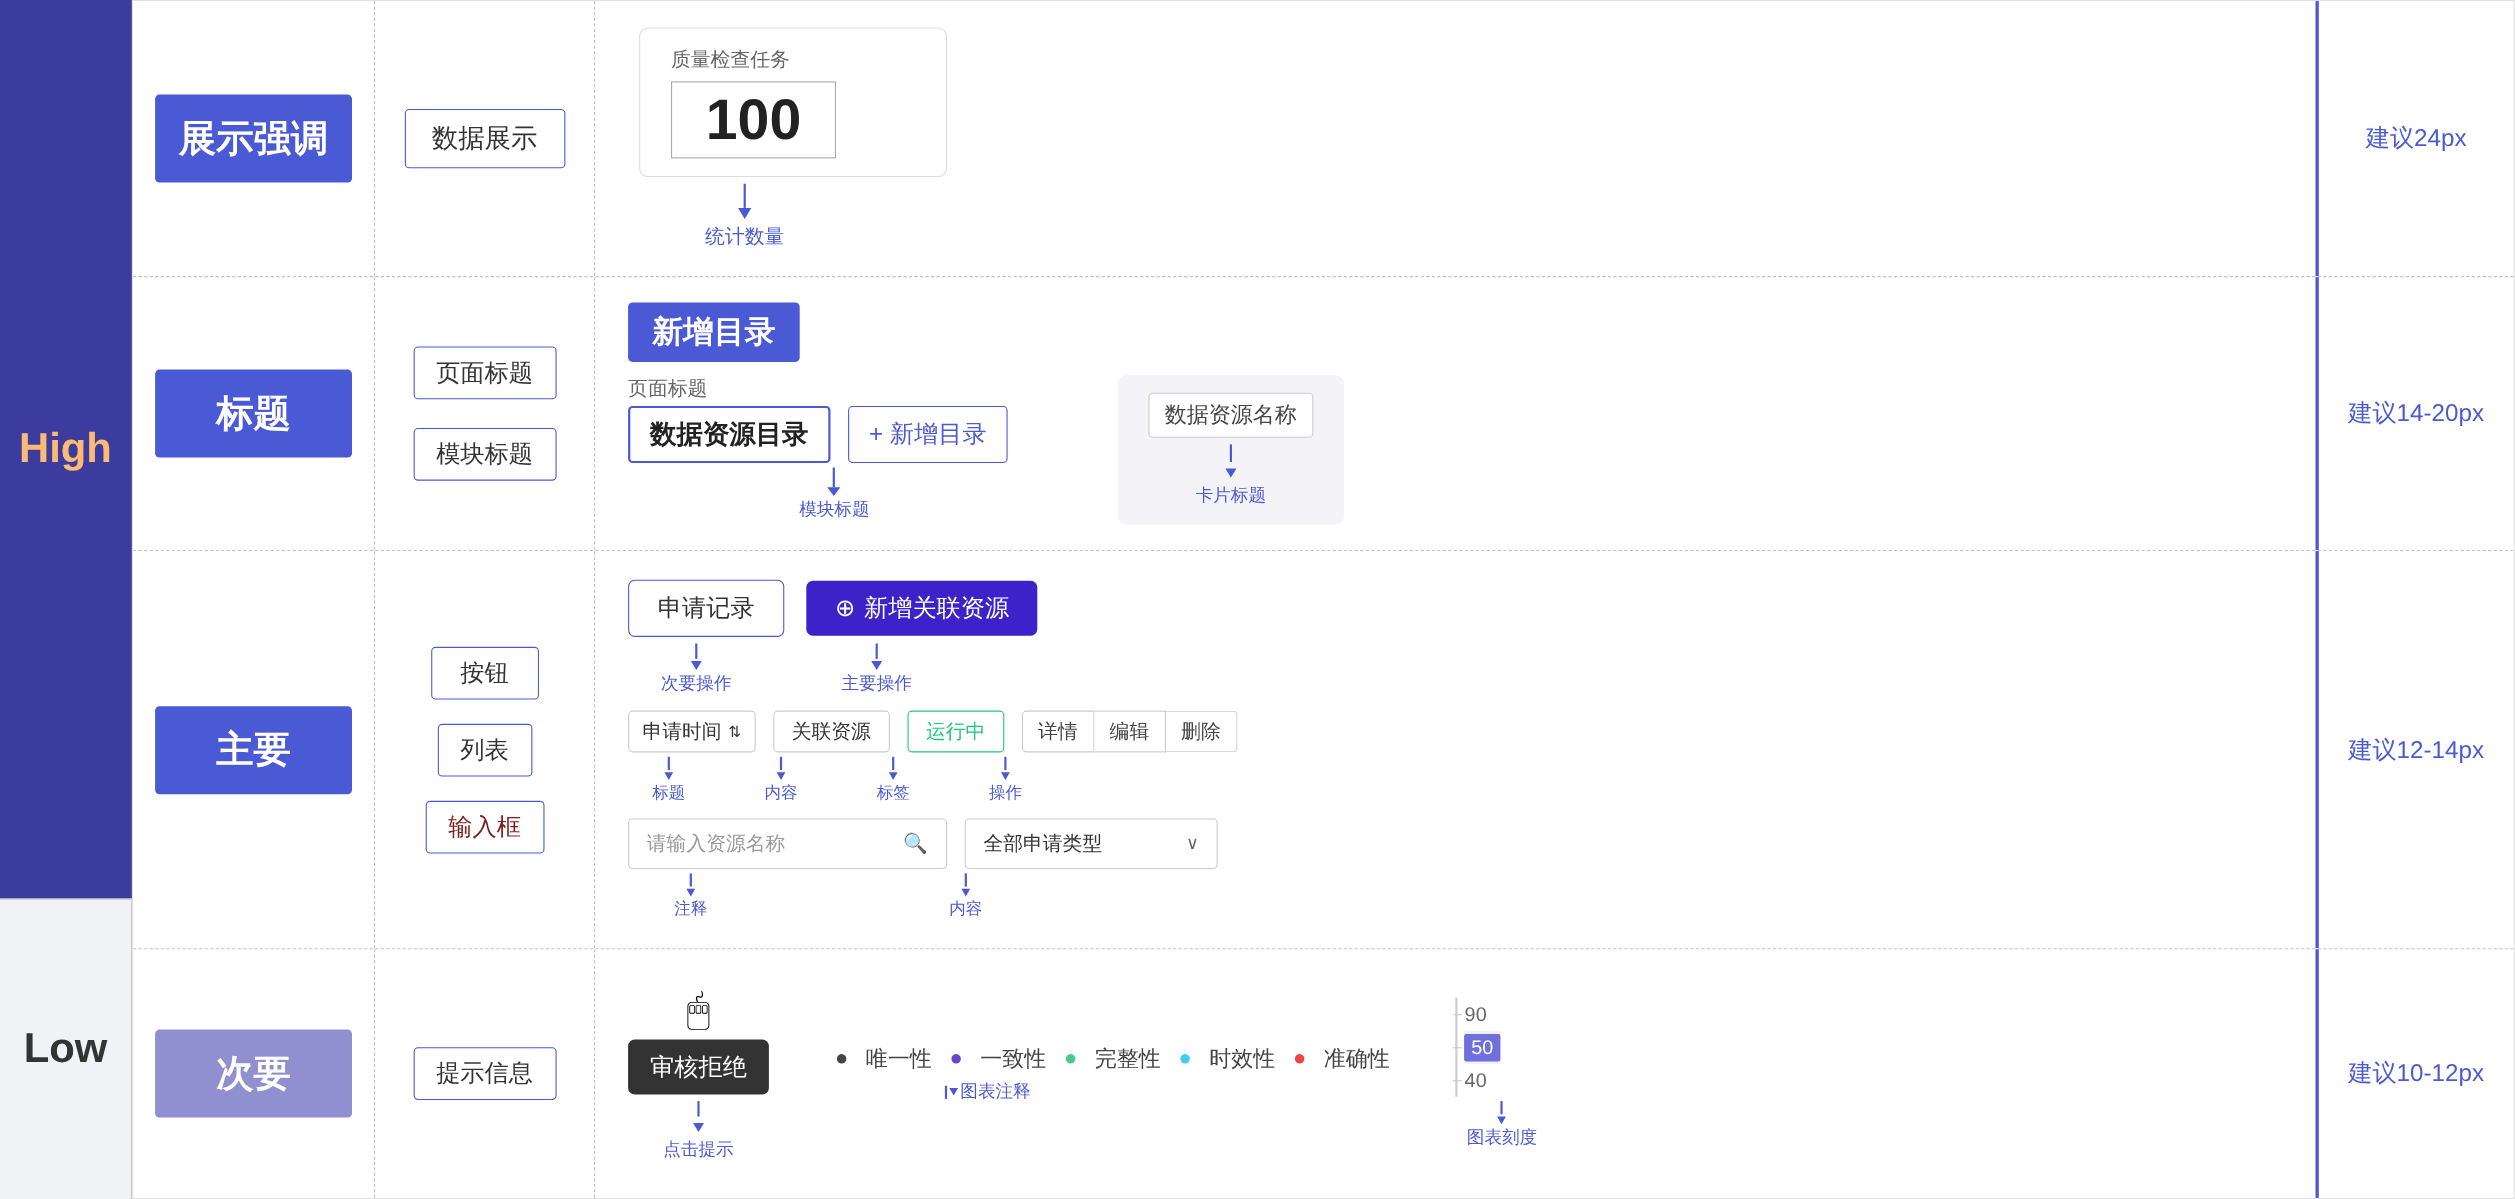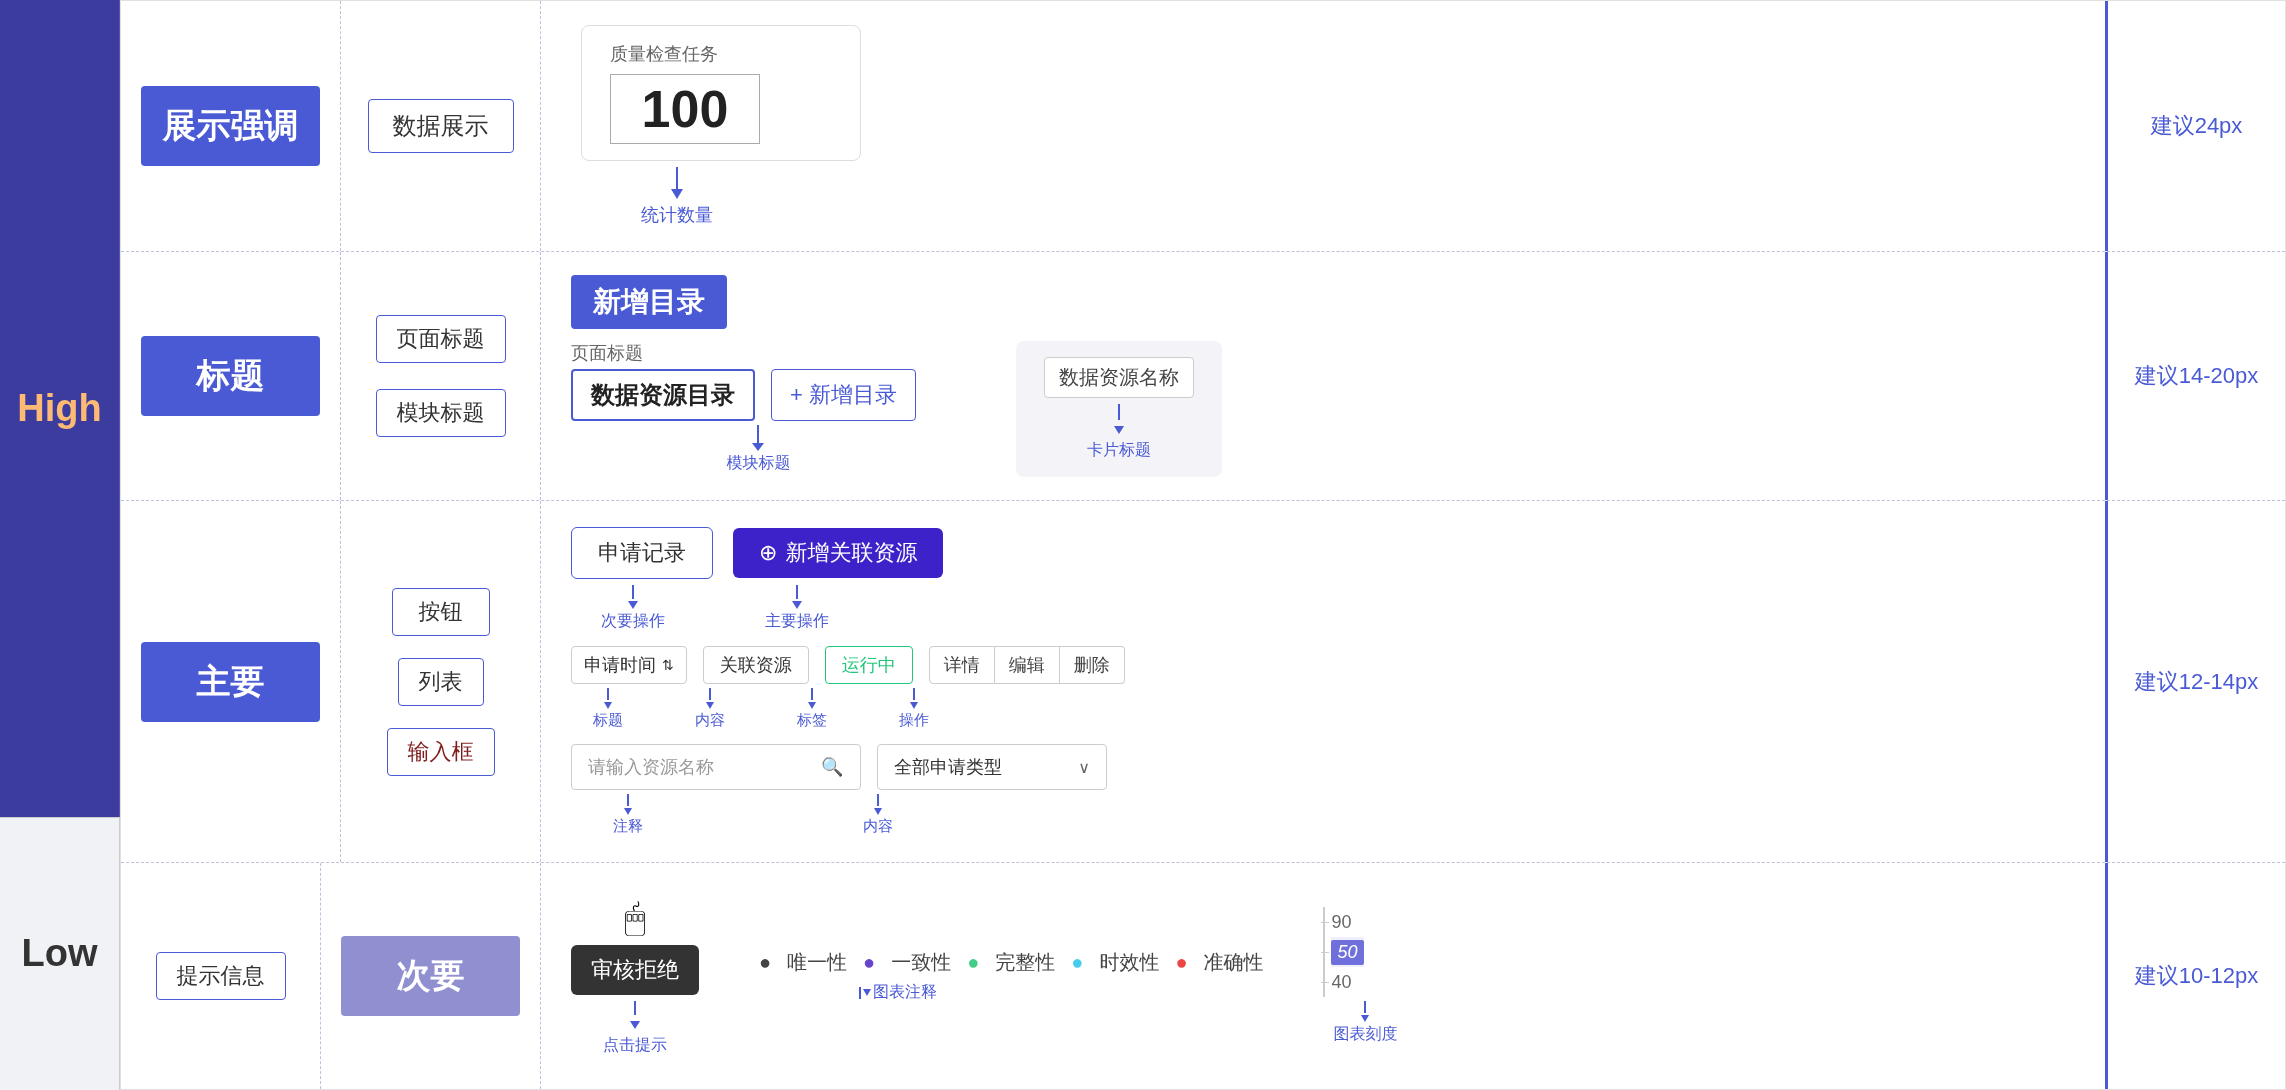--- a/index.html
+++ b/index.html
@@ -202,25 +202,25 @@
           </div>
         </div>
       </div>
 
       <div style="width:180px; display:flex; align-items:center; justify-content:center; flex-shrink:0; border-left:3px solid #4a5ad4;">
         <div style="color:#4a5ad4; font-size:22px;">建议12-14px</div>
       </div>
     </div>
 
     <div style="display:flex; align-items:stretch; flex:2;">
+      <div style="width:220px; display:flex; align-items:center; justify-content:center; padding:20px; flex-shrink:0; border-right:1px dashed #c0c0dd;">
+        <div style="background:#9090d0; color:white; font-size:34px; font-weight:bold; width:180px; height:80px; display:flex; align-items:center; justify-content:center; border-radius:4px;">次要</div>
+      </div>
       <div style="width:200px; display:flex; flex-direction:column; justify-content:center; align-items:center; padding:16px; flex-shrink:0; border-right:1px dashed #c0c0dd;">
         <div style="border:1.5px solid #4a5ad4; color:#333; font-size:22px; padding:8px 20px; border-radius:4px;">提示信息</div>
-      </div>
-      <div style="width:220px; display:flex; align-items:center; justify-content:center; padding:20px; flex-shrink:0; border-right:1px dashed #c0c0dd;">
-        <div style="background:#9090d0; color:white; font-size:34px; font-weight:bold; width:180px; height:80px; display:flex; align-items:center; justify-content:center; border-radius:4px;">次要</div>
       </div>
 
       <div style="flex:1; padding:16px 30px; display:flex; align-items:center; gap:60px;">
 
         <div style="display:flex; flex-direction:column; align-items:center; gap:6px;">
           <span style="font-size:36px;">🖱</span>
           <div style="background:#333; color:white; font-size:22px; padding:10px 20px; border-radius:6px; position:relative; display:inline-block;">审核拒绝</div>
           <div style="width:2px; height:14px; background:#4a5ad4;"></div>
           <div style="width:0; height:0; border-left:5px solid transparent; border-right:5px solid transparent; border-top:8px solid #4a5ad4;"></div>
           <div style="font-size:16px; color:#4a5ad4;">点击提示</div>
@@ -248,21 +248,21 @@
 
         <div style="display:flex; flex-direction:column; align-items:flex-start; gap:4px;">
           <div style="display:flex; align-items:stretch; gap:0;">
             <div style="display:flex; flex-direction:column; border-left:2px solid #ccc; padding-left:6px; font-size:18px; color:#666;">
               <div style="height:30px; display:flex; align-items:center; position:relative;">
                 <div style="position:absolute; left:-10px; top:50%; width:8px; height:1px; background:#ccc;"></div>
                 <span>90</span>
               </div>
               <div style="height:30px; display:flex; align-items:center; position:relative; background:#8080ee20;">
                 <div style="position:absolute; left:-10px; top:50%; width:8px; height:1px; background:#ccc;"></div>
-                <span style="background:#7070dd; color:white; padding:2px 6px; border-radius:2px;font-style:italic;">50</span>
+                <span style="background:#7070dd; color:white; padding:2px 6px; border-radius:2px;">50</span>
               </div>
               <div style="height:30px; display:flex; align-items:center; position:relative;">
                 <div style="position:absolute; left:-10px; top:50%; width:8px; height:1px; background:#ccc;"></div>
                 <span>40</span>
               </div>
             </div>
           </div>
           <div style="display:flex; flex-direction:column; align-items:center; gap:2px; padding-left:10px;">
             <div style="width:2px; height:12px; background:#4a5ad4;"></div>
             <div style="width:0; height:0; border-left:4px solid transparent; border-right:4px solid transparent; border-top:7px solid #4a5ad4;"></div>

